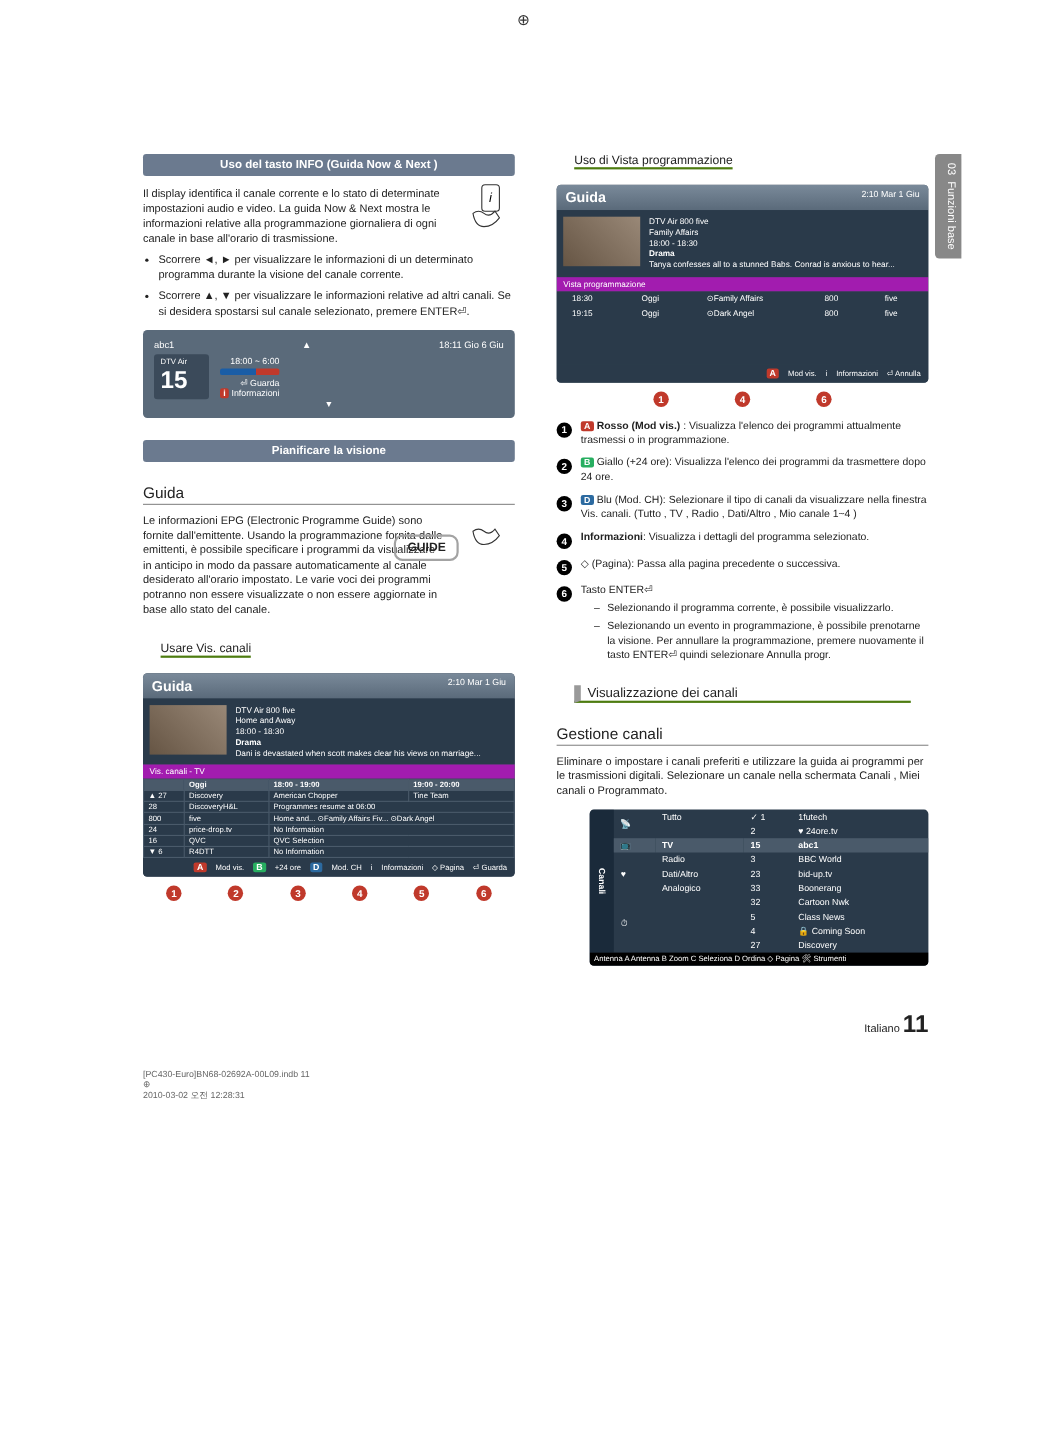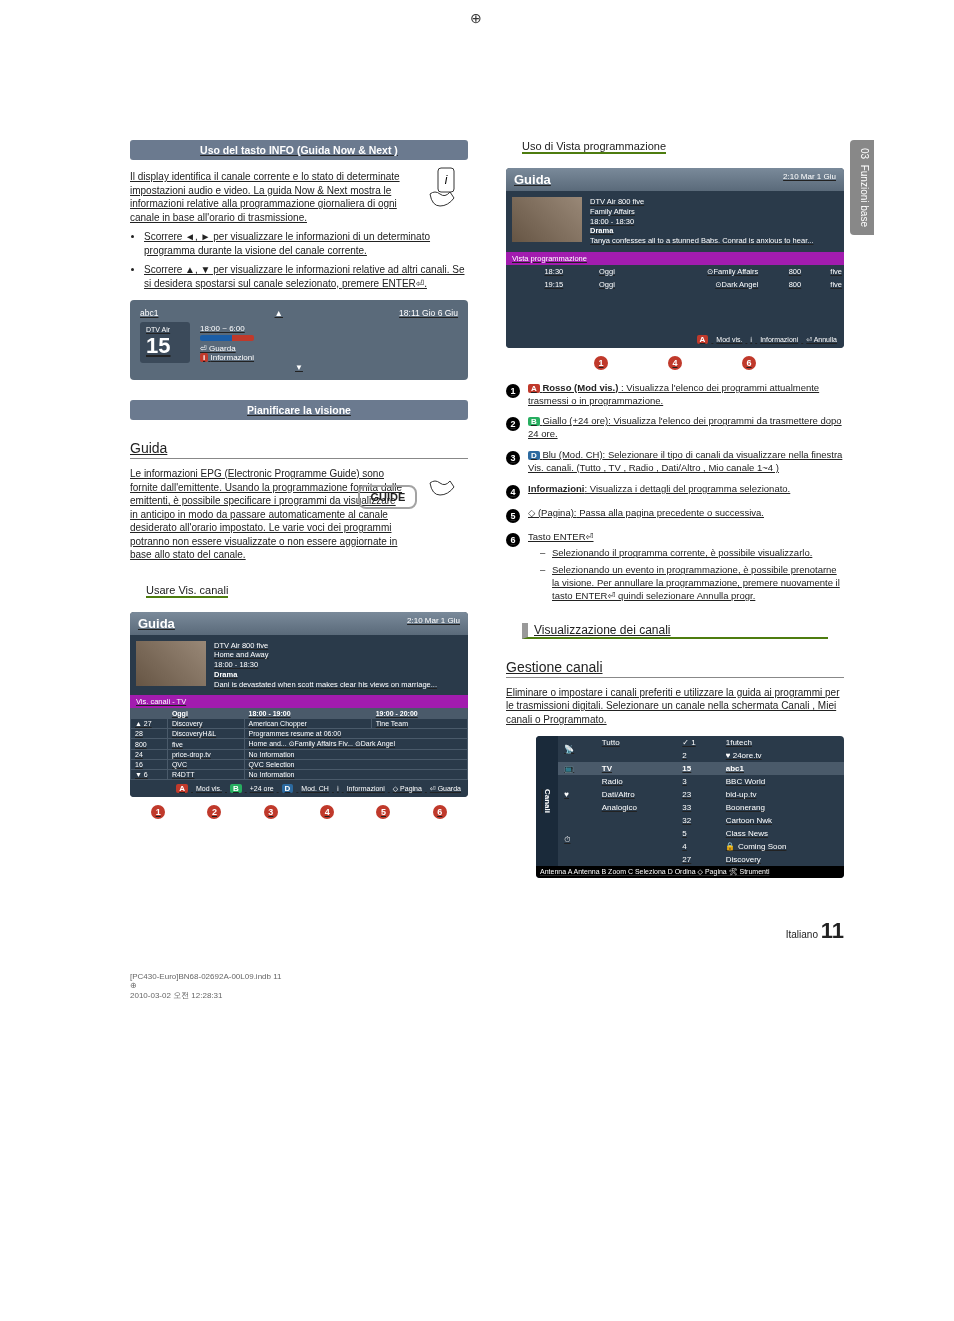--- a/index.html
+++ b/index.html
@@ -20,21 +20,21 @@
     width: 24px;
     background: #888;
     color: #fff;
     writing-mode: vertical-rl;
     text-orientation: mixed;
     font-size: 10px;
     padding: 8px 4px;
     border-top-left-radius: 4px;
     border-bottom-left-radius: 4px;
   }
-  .cols { display: flex; gap: 38px; text-decoration: underline; }
+  .cols { display: flex; gap: 38px; }
   .col { flex: 1; min-width: 0; }
   .banner {
     background: #6b7a8f;
     color: #fff;
     font-weight: bold;
     text-align: center;
     padding: 4px 6px;
     border-radius: 3px;
     font-size: 10.5px;
     margin-bottom: 10px;
@@ -47,21 +47,21 @@
     border-radius: 4px;
     padding: 8px 10px;
     color: #fff;
     margin: 10px 0 20px;
   }
   .infobar-top { display: flex; justify-content: space-between; font-size: 8.5px; margin-bottom: 4px; }
   .infobar-row { display: flex; align-items: center; gap: 10px; }
   .infobar-left { background: #3b4a5a; padding: 4px 6px; border-radius: 3px; min-width: 50px; }
   .infobar-left .num { font-size: 22px; font-weight: bold; }
   .infobar-mid { font-size: 8px; flex: 1; }
-  .infobar-right { font-size: 8px; }
+  .infobar-right { font-size: 8px; text-align: right; }
   .bar { height: 6px; background: linear-gradient(to right, #1a5da6 60%, #c0392b 60%); border-radius: 2px; margin-top: 2px; }
   h3.sect { font-size: 14px; font-weight: normal; border-bottom: 1px solid #888; margin: 20px 0 8px; padding-bottom: 2px; }
   h3.sub { font-size: 11px; font-weight: normal; border-bottom: 2px solid #4d7c0f; margin: 16px 16px 6px; display: inline-block; }
   .guide-btn {
     border: 2px solid #a3a3a3;
     border-radius: 8px;
     padding: 4px 10px;
     font-weight: bold;
     font-size: 11px;
     display: inline-block;
@@ -88,21 +88,21 @@
   .gbox-tab { background: #a21caf; padding: 2px 6px; font-size: 7.5px; }
   .gbox-grid { width: 100%; border-collapse: collapse; background: #2a3a4a; }
   .gbox-grid th, .gbox-grid td { border: 1px solid #4a5a6a; padding: 1px 4px; text-align: left; font-size: 7px; }
   .gbox-grid th { background: #4a5a6a; }
   .gbox-foot { background: #2a3a4a; padding: 4px; font-size: 7px; text-align: right; }
   .gbox-foot span { margin: 0 3px; }
   .markers { display: flex; justify-content: space-around; margin-top: 4px; }
   .mk { width: 14px; height: 14px; border-radius: 50%; background: #c0392b; color: #fff; font-size: 9px; display: flex; align-items: center; justify-content: center; font-weight: bold; }
   .simple-list { background: #2a3a4a; }
   .simple-list table { width: 100%; border-collapse: collapse; }
-  .simple-list td { padding: 2px 2px; font-size: 7.5px; text-align: right; }
+  .simple-list td { padding: 2px 14px; font-size: 7.5px; }
   .numlist { list-style: none; padding: 0; margin: 12px 0 0; }
   .numlist li { display: flex; gap: 8px; margin-bottom: 8px; font-size: 9.5px; line-height: 1.35; }
   .numlist .mk { flex-shrink: 0; background: #000; margin-top: 2px; }
   .sublist { list-style: none; padding-left: 24px; margin: 4px 0 0; }
   .sublist li { font-size: 9.5px; margin-bottom: 4px; position: relative; }
   .sublist li:before { content: "–"; position: absolute; left: -12px; }
   .key-a { background: #c0392b; color: #fff; padding: 0 3px; border-radius: 2px; font-size: 8px; font-weight: bold; }
   .key-b { background: #27ae60; color: #fff; padding: 0 3px; border-radius: 2px; font-size: 8px; font-weight: bold; }
   .key-d { background: #2c6aa0; color: #fff; padding: 0 3px; border-radius: 2px; font-size: 8px; font-weight: bold; }
   .cmbox {

